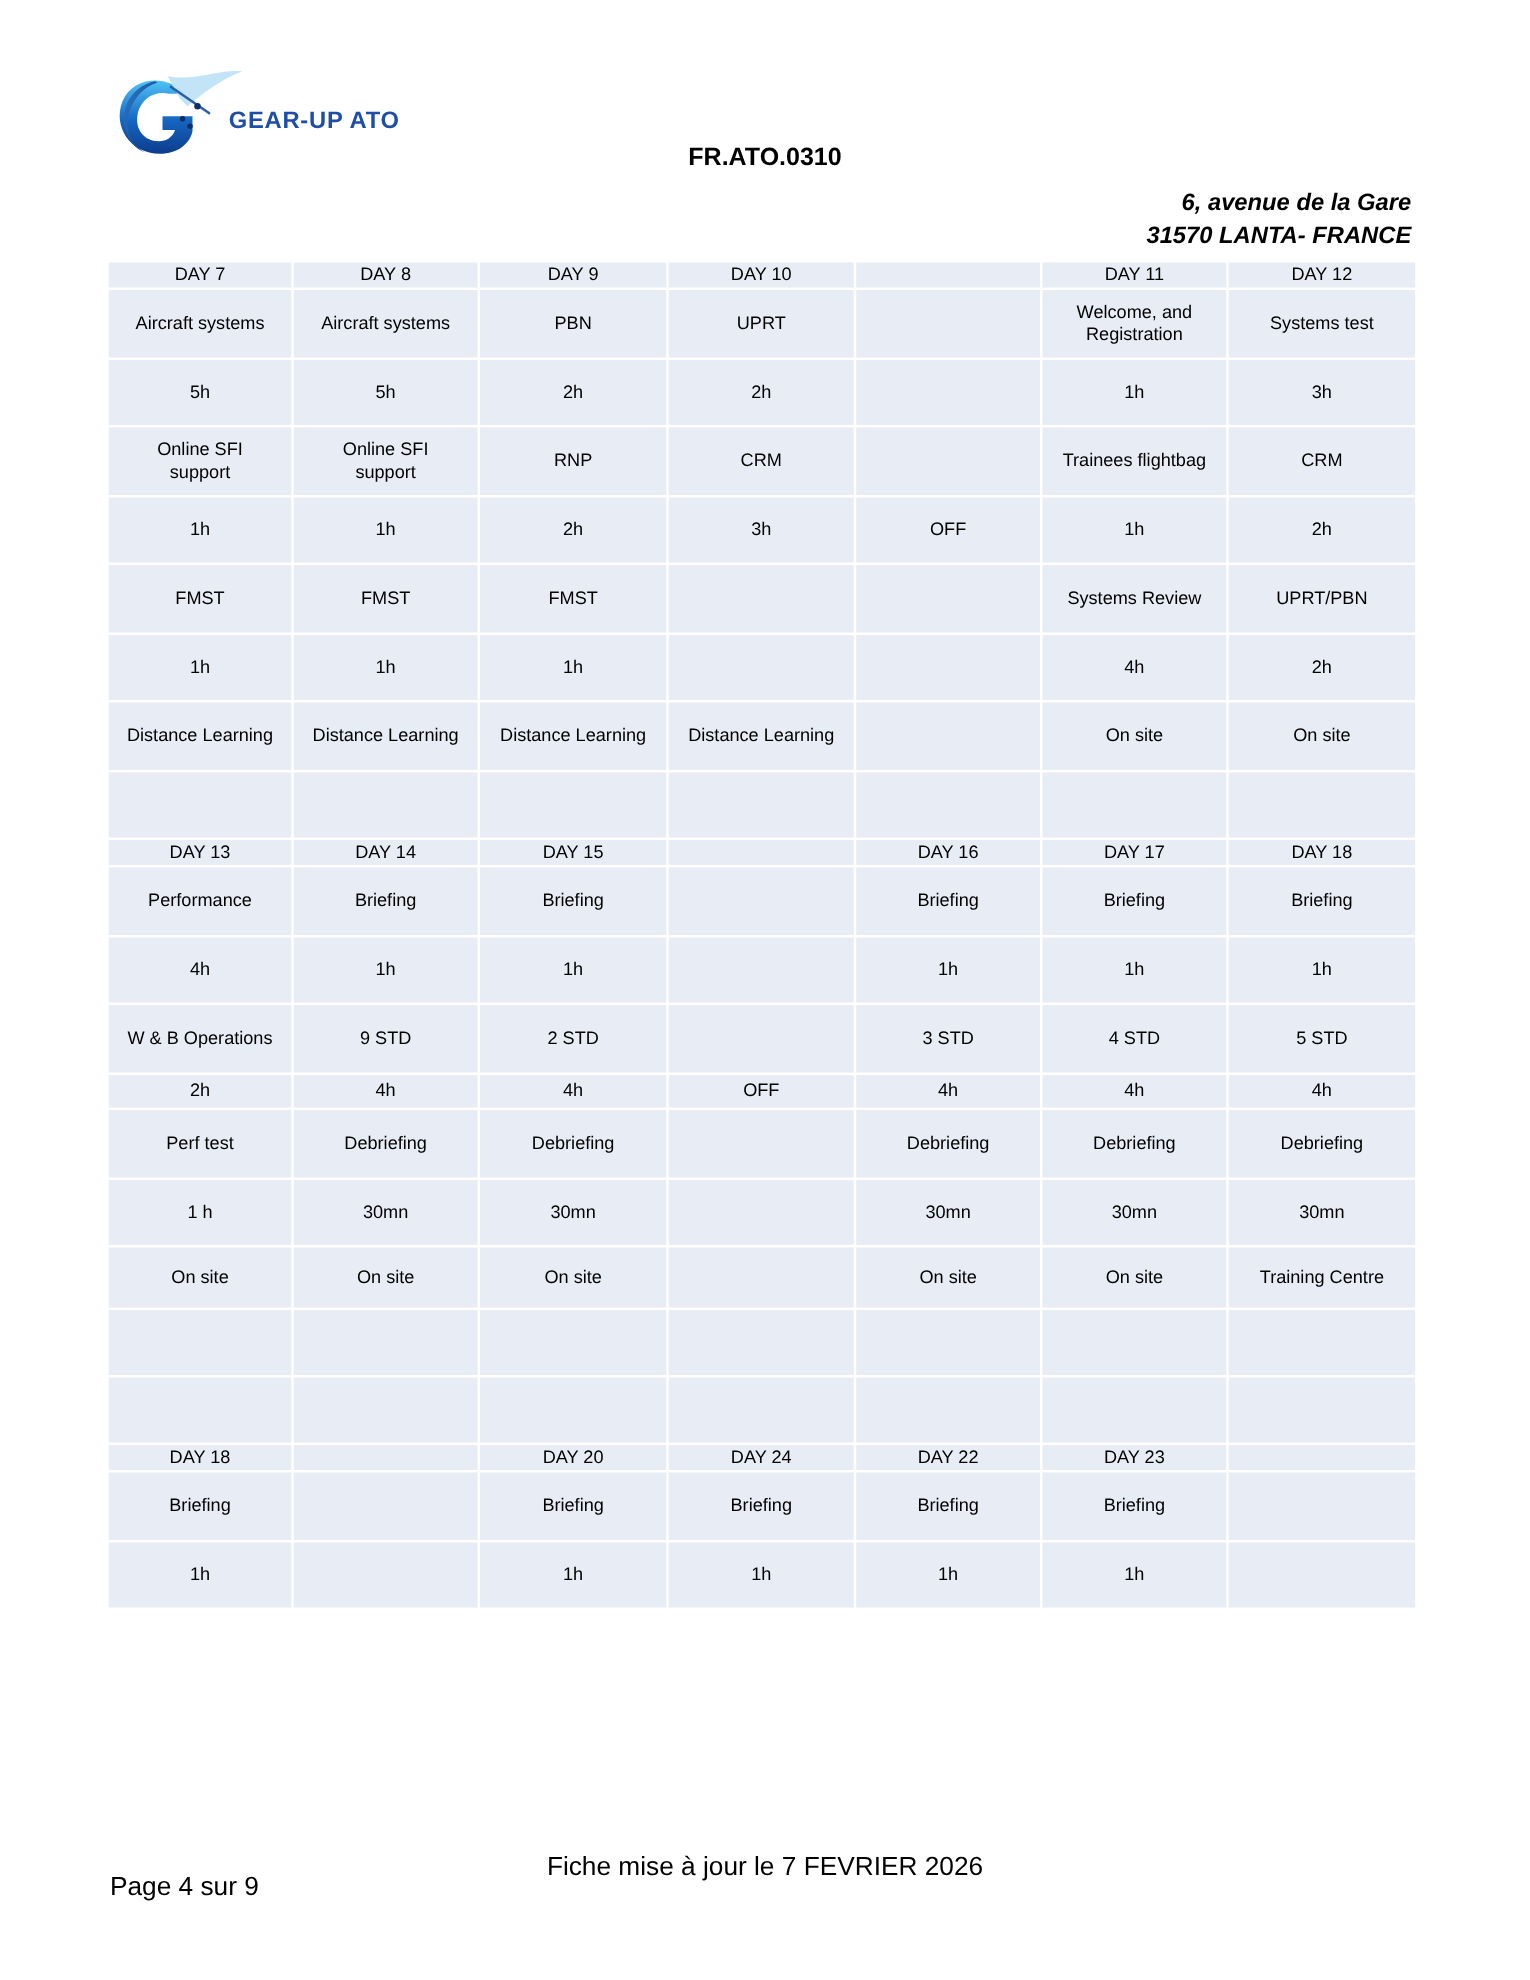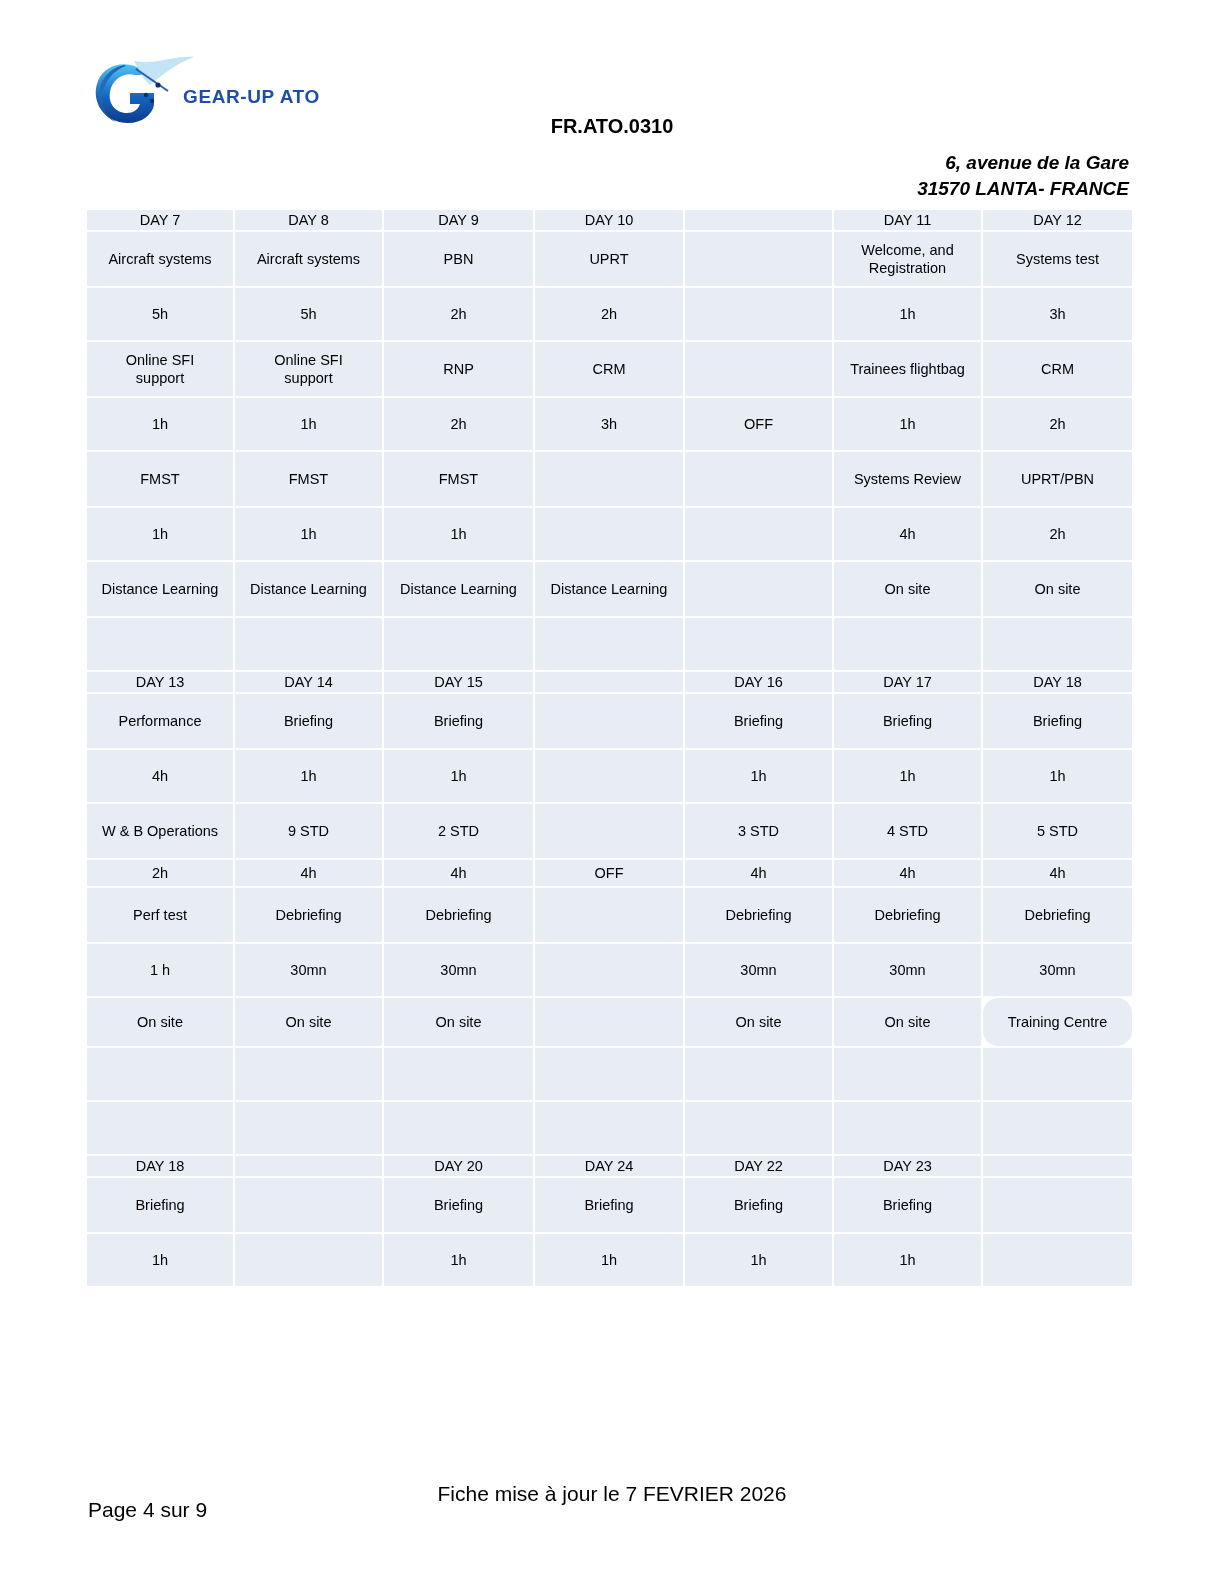--- a/index.html
+++ b/index.html
@@ -260,21 +260,21 @@
         <td class="c-dark" style="height: 52px;">30mn</td>
         <td class="c-dark" style="height: 52px;">30mn</td>
       </tr>
       <tr>
         <td class="c-light" style="height: 48px;">On site</td>
         <td class="c-light" style="height: 48px;">On site</td>
         <td class="c-light" style="height: 48px;">On site</td>
         <td class="c-light" style="height: 48px;"></td>
         <td class="c-light" style="height: 48px;">On site</td>
         <td class="c-light" style="height: 48px;">On site</td>
-        <td class="c-light" style="height: 48px; border-radius: 15px;">Training Centre</td>
+        <td class="c-light" style="height: 48px;">Training Centre</td>
       </tr>
       <tr>
         <td class="c-dark" style="height: 52px;"></td>
         <td class="c-dark" style="height: 52px;"></td>
         <td class="c-dark" style="height: 52px;"></td>
         <td class="c-dark" style="height: 52px;"></td>
         <td class="c-dark" style="height: 52px;"></td>
         <td class="c-dark" style="height: 52px;"></td>
         <td class="c-dark" style="height: 52px;"></td>
       </tr>

